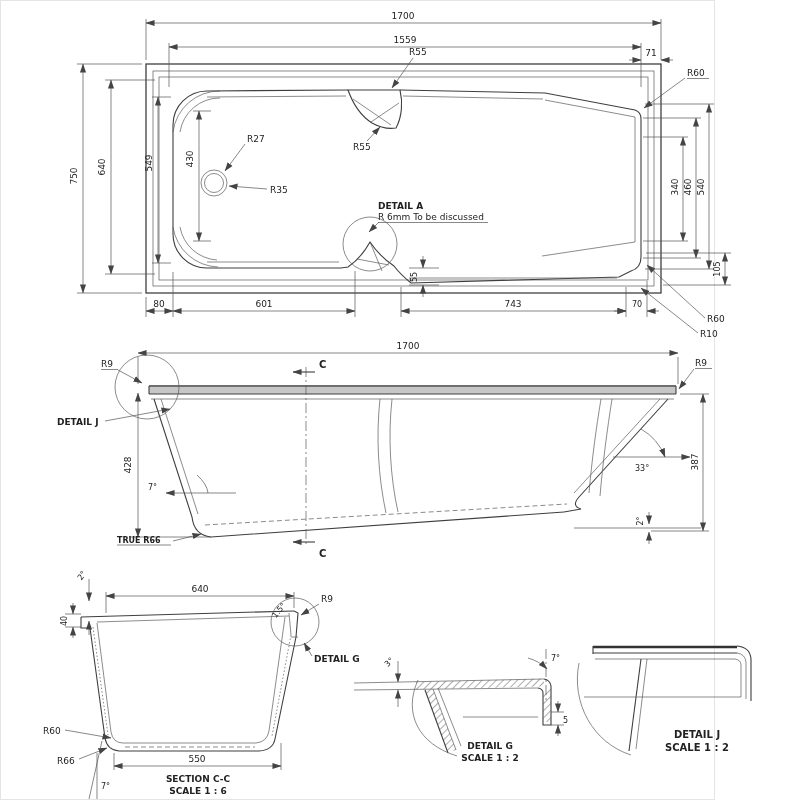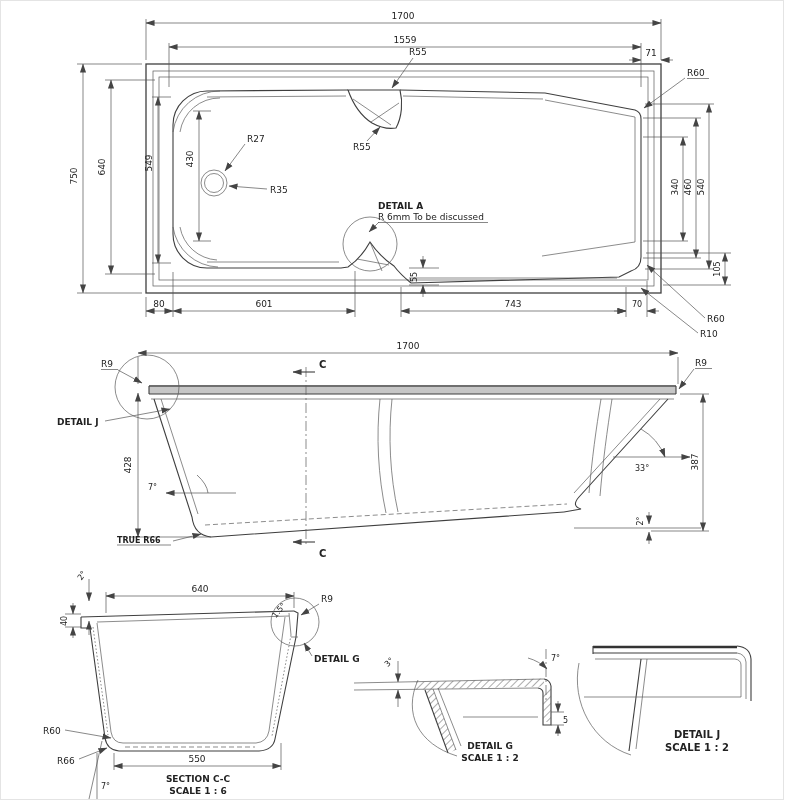--- a/index.html
+++ b/index.html
@@ -1,16 +1,16 @@
 <!DOCTYPE html>
 <html><head>
 <meta charset="utf-8">
 <style>
   html,body{margin:0;padding:0;background:#fff;}
-  .page{width:784px;height:800px;position:relative;background:#fff;border:1px solid #e4e4e4;box-sizing:border-box;font-family:"DejaVu Sans",sans-serif;}
+  .page{width:715px;height:800px;position:relative;background:#fff;border:1px solid #e4e4e4;box-sizing:border-box;font-family:"DejaVu Sans",sans-serif;}
   svg{position:absolute;left:0;top:0;}
   svg text{font-family:"DejaVu Sans",sans-serif;font-size:9px;fill:#222;}
   .t8{font-size:8px;}
   .t10{font-size:10px;}
   .b{font-weight:bold;}
   .thin{stroke:#5a5a5a;stroke-width:0.7;fill:none;}
   .med{stroke:#3f3f3f;stroke-width:1.3;fill:none;}
   .med2{stroke:#3f3f3f;stroke-width:1.1;fill:none;}
   .thick{stroke:#333;stroke-width:2.4;fill:none;}
   .dim{stroke:#555;stroke-width:0.7;fill:none;}

